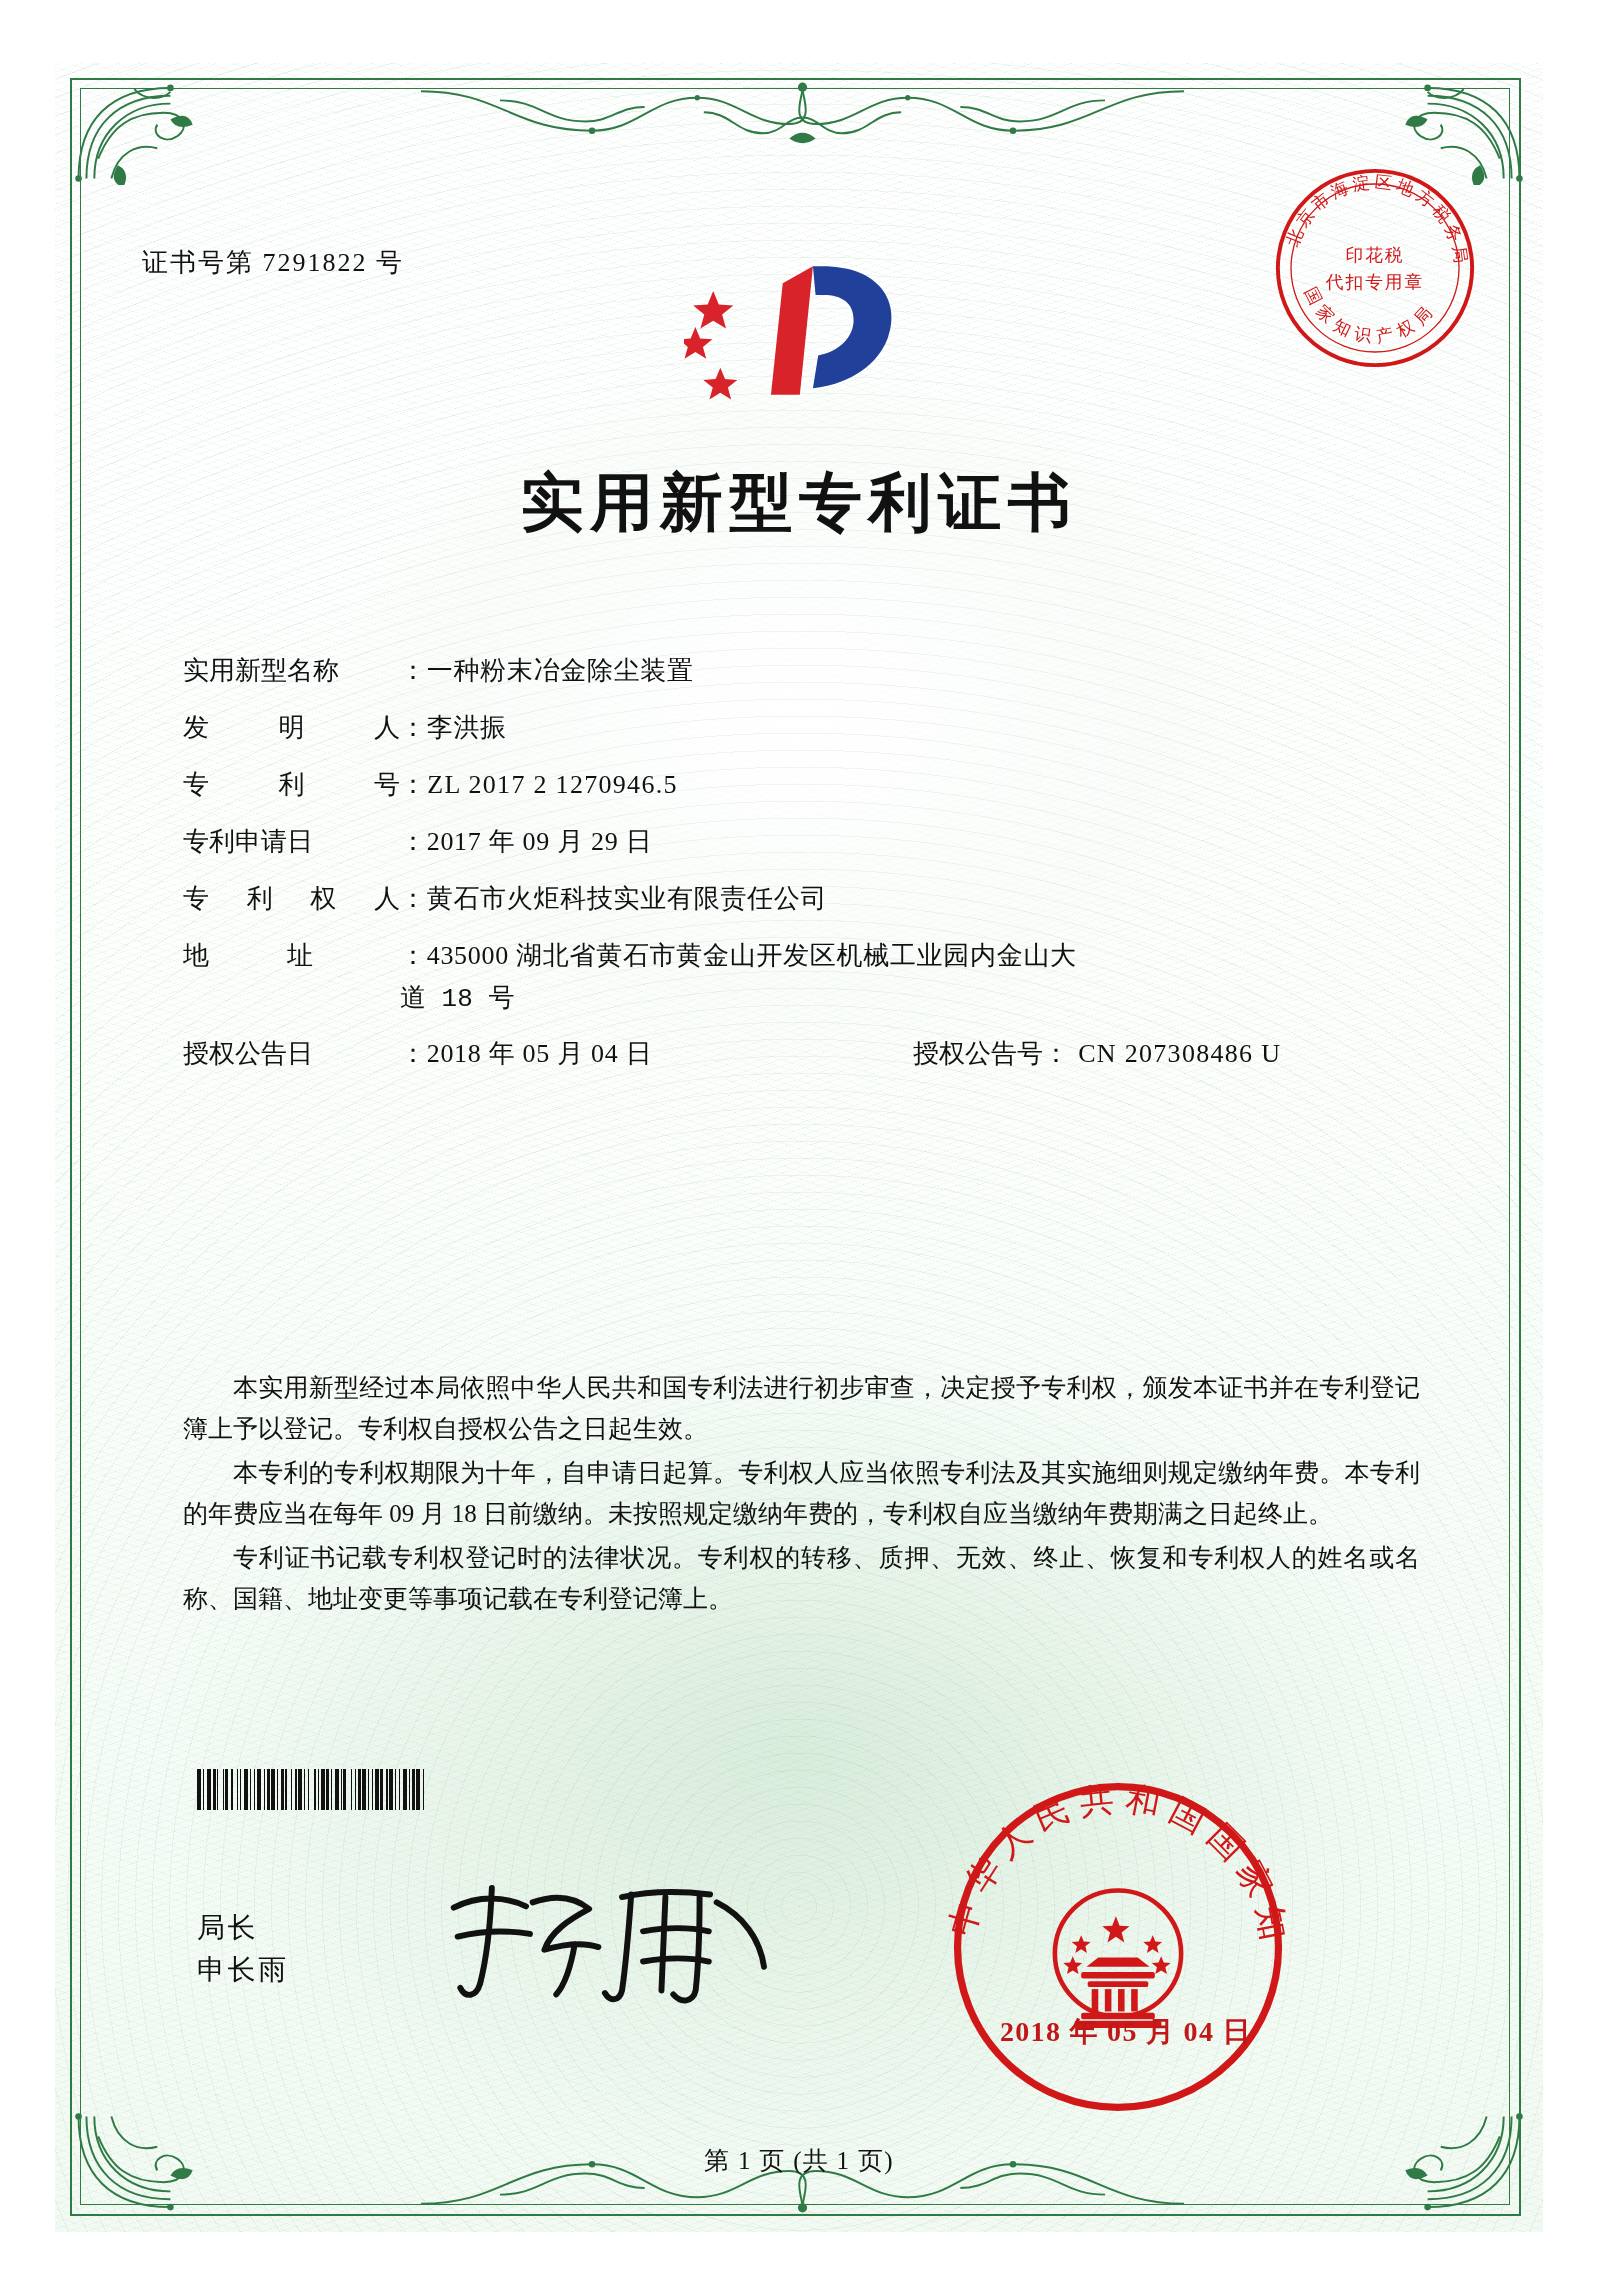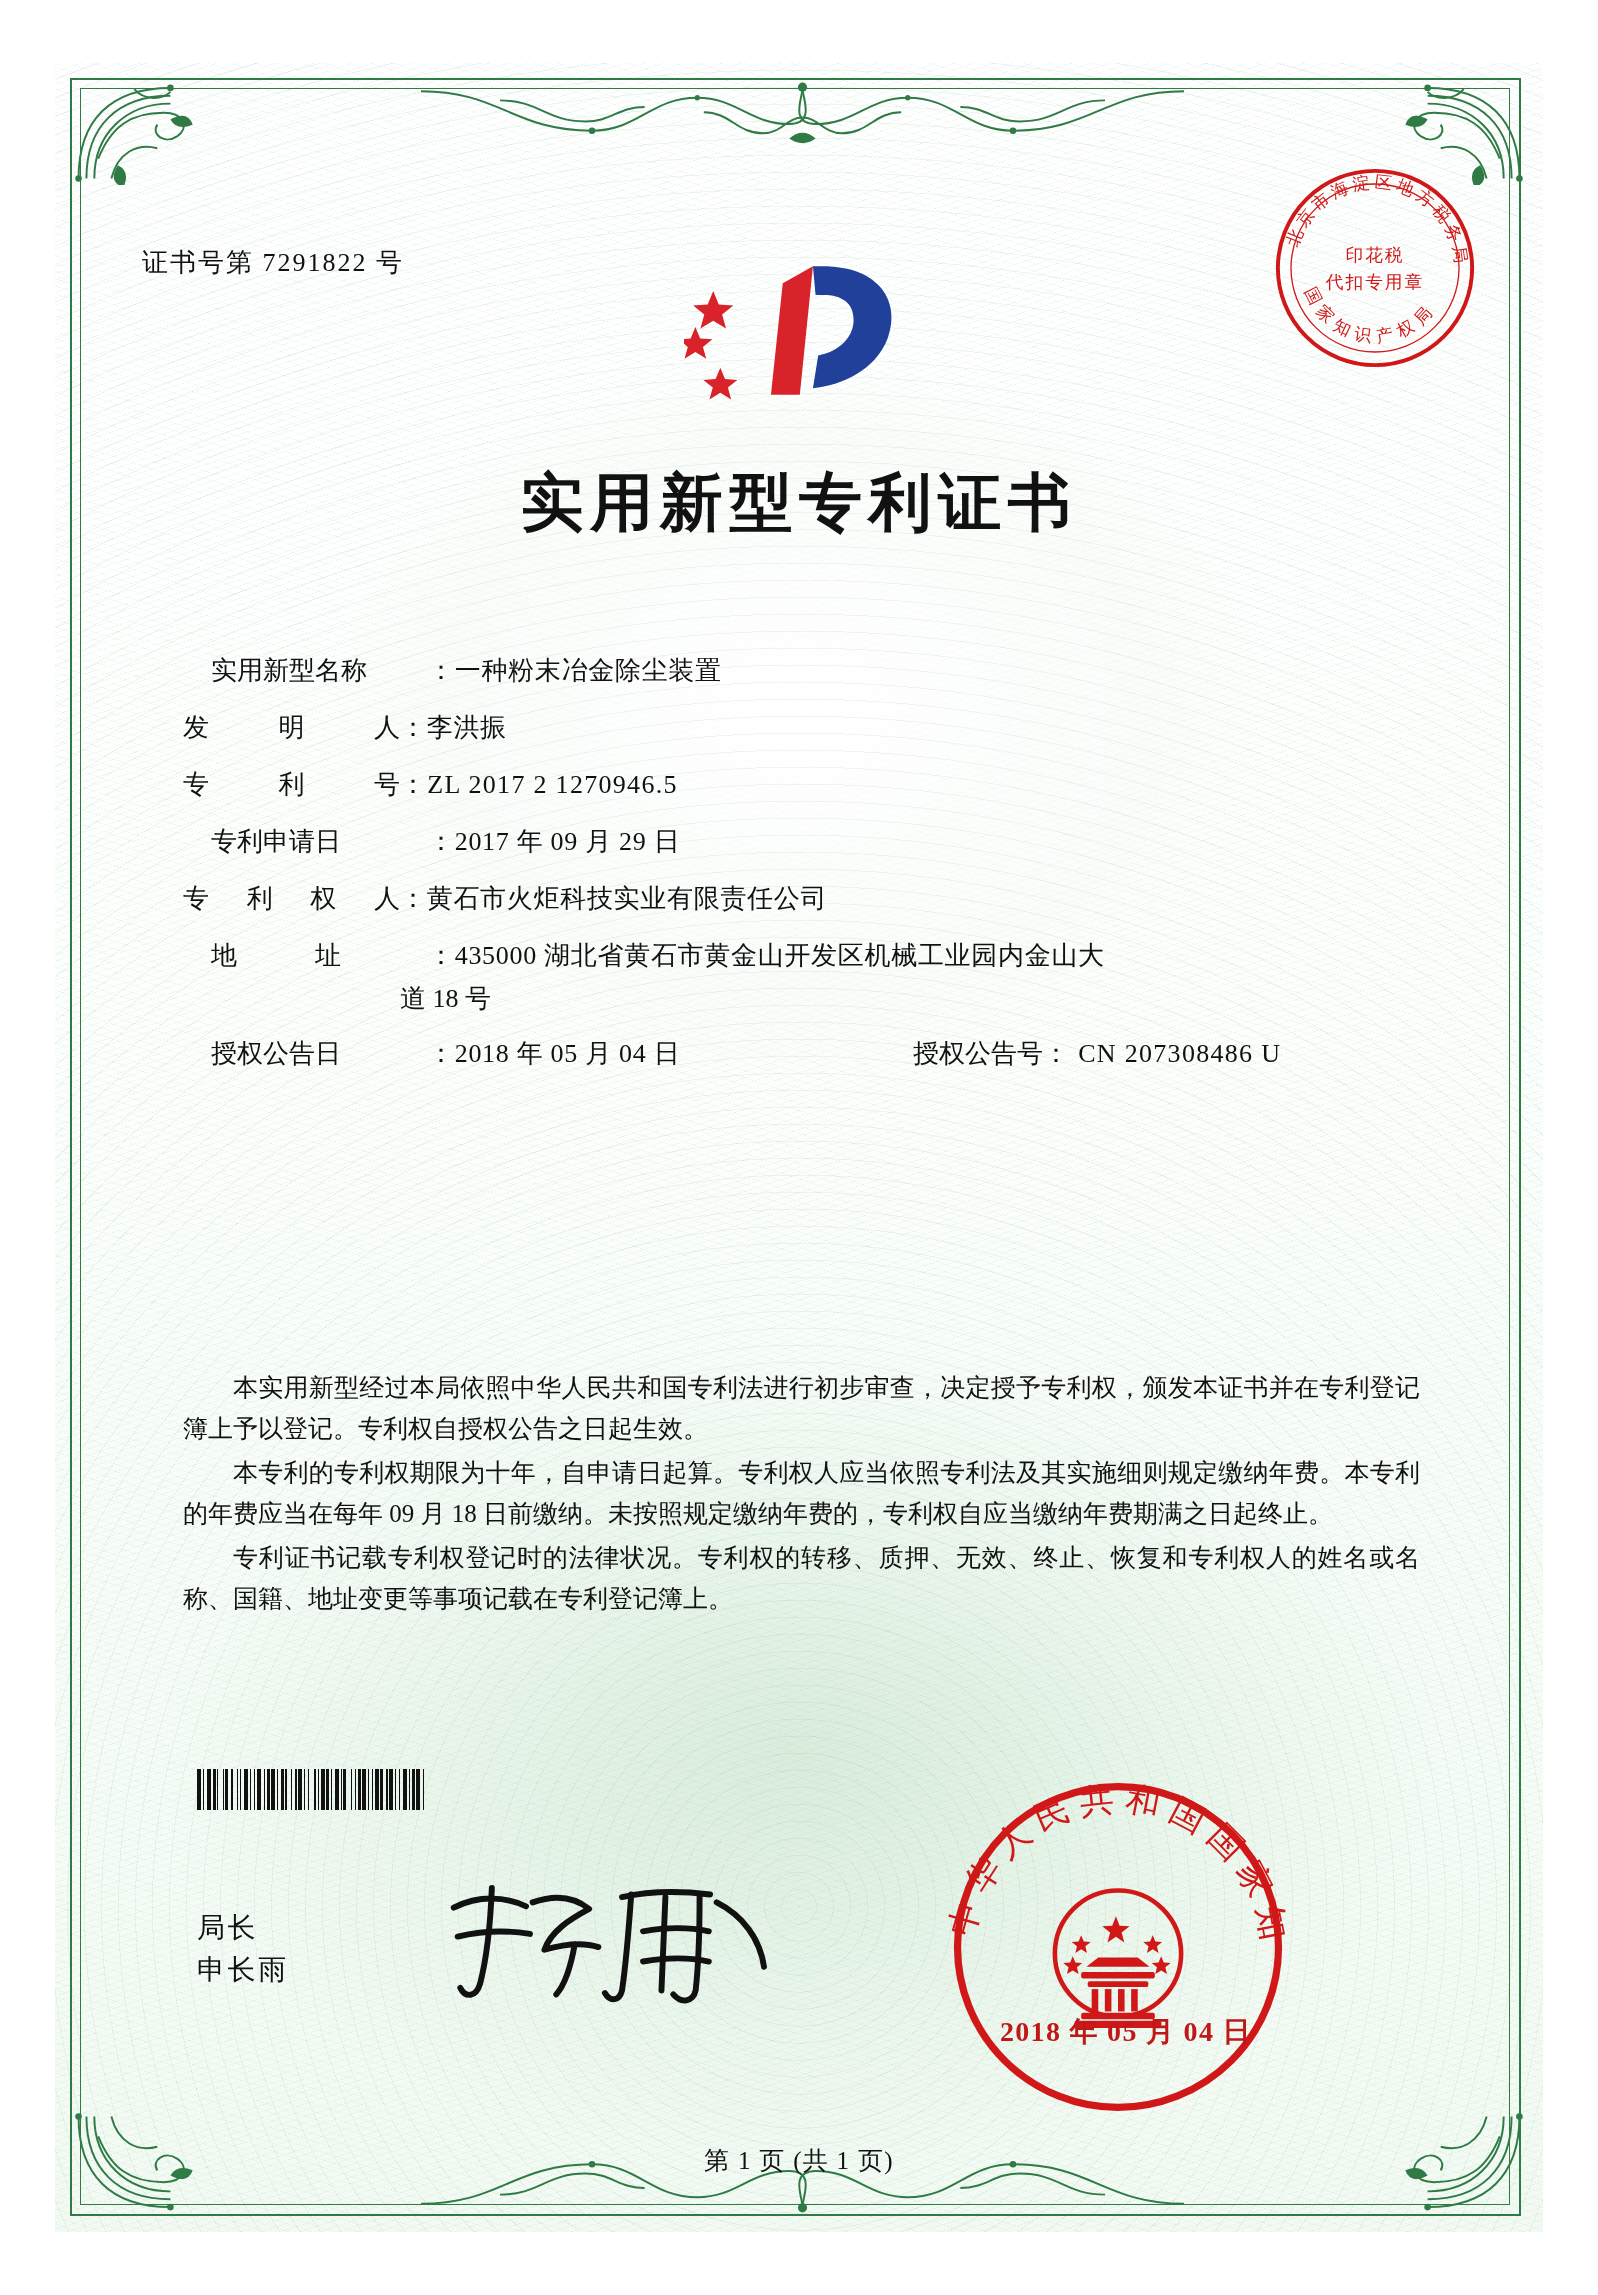--- a/index.html
+++ b/index.html
@@ -137,31 +137,32 @@
     margin-bottom: 31px;
     white-space: nowrap;
   }
   .field-label {
     width: 217px;
     flex: 0 0 217px;
     display: flex;
     justify-content: space-between;
     letter-spacing: 0px;
   }
-  .field-label.nospread { display:block;margin-left:28px; }
+  .field-label.nospread { display:block; }
   .field-value {
     flex: 1;
     letter-spacing: 0.7px;
   }
   .field-value.mono { font-family: "Liberation Serif", serif; letter-spacing: 1.3px; }
   .addr-second {
     margin-left: 217px;
     margin-top: -14.5px;
     margin-bottom: 29px;
     font-size: 26px;
+    font-family: Liberation Mono, monospace;
   }
   .pub-row {
     display: flex;
     align-items: flex-start;
     white-space: nowrap;
   }
   .pub-left { width: 730px; flex: 0 0 730px; display:flex; }
   .pub-left .field-label { width: 217px; flex: 0 0 217px; }
   .pub-right { display: flex; }
   .pub-right .pr-label { margin-right: 9.2px; }

